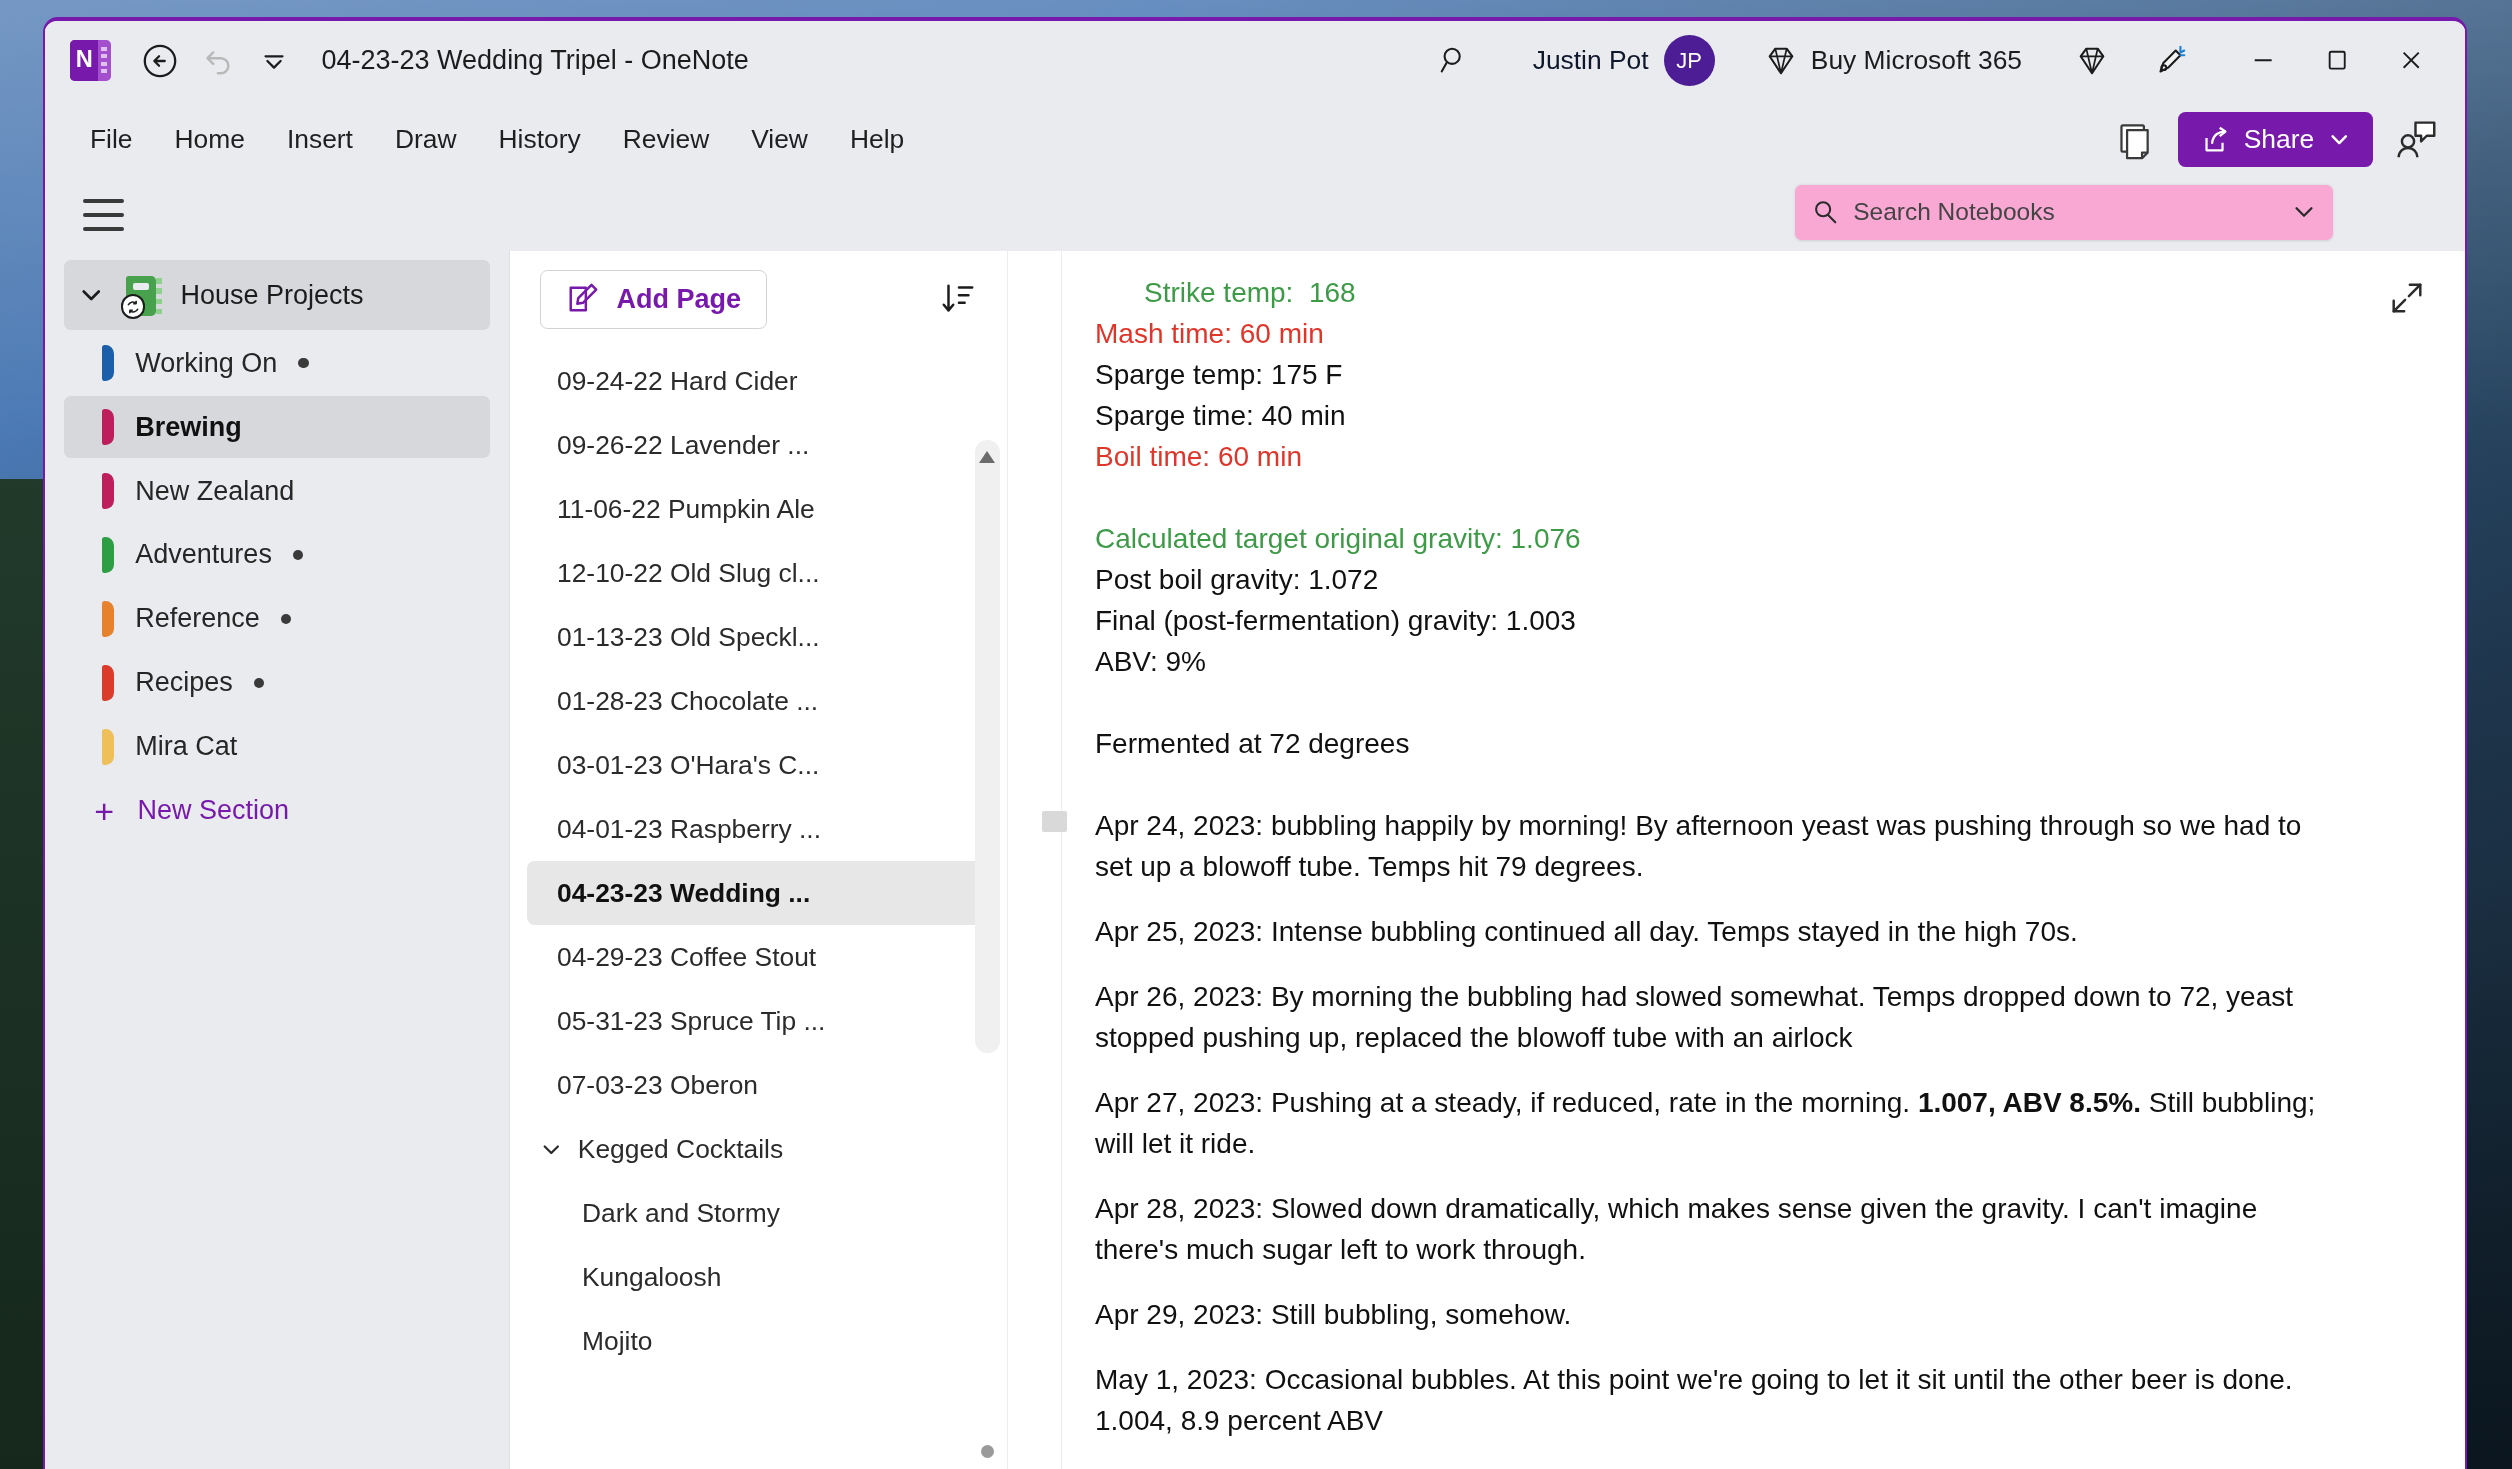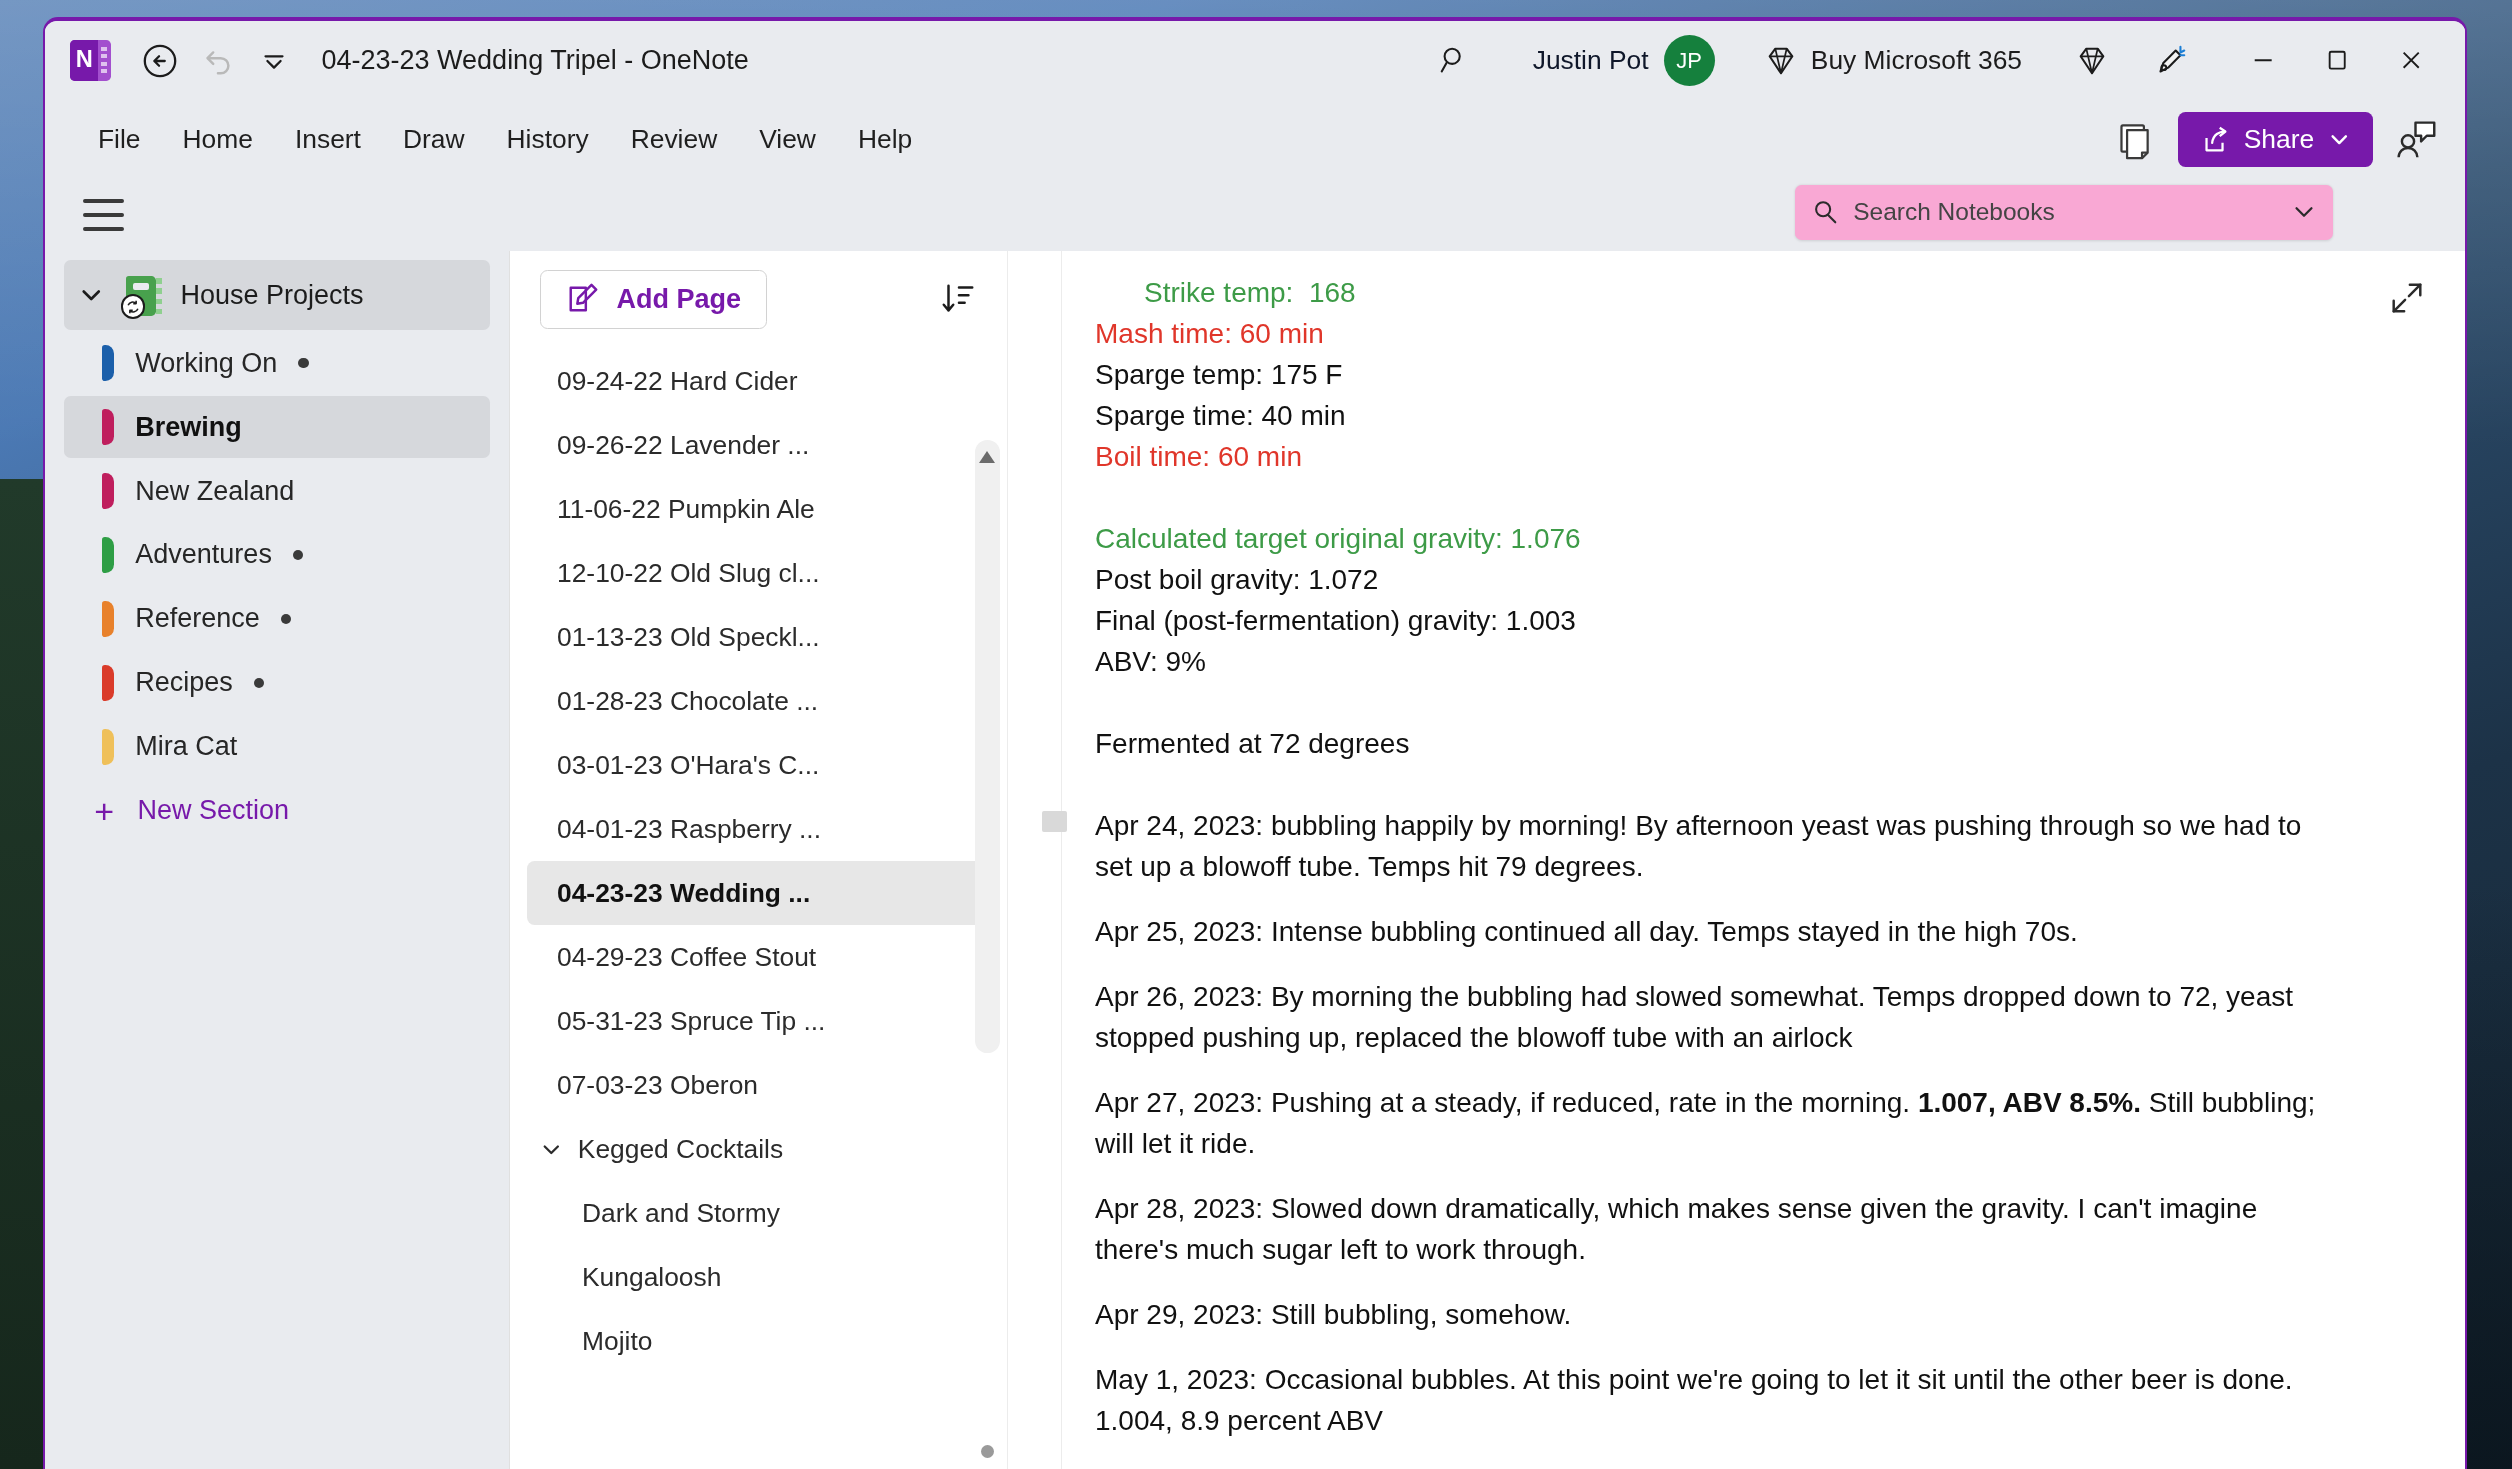--- a/index.html
+++ b/index.html
@@ -73,35 +73,35 @@
   }
   .tb-icon svg { display:block; }
   .doc-title {
     font-size: 27px; color: #1c1c1c; margin-left: 19px; white-space: nowrap;
     font-family: "Liberation Sans", sans-serif;
   }
   .tb-spacer { flex: 1 1 auto; }
   .user-name { font-size: 26.4px; color: #0f172a; margin-right: 15px; white-space: nowrap; }
   .avatar {
     width: 51px; height: 51px; border-radius: 50%;
-    background: #15803d; color: #fff; font-size: 22px;
+    background: #4c1d95; color: #fff; font-size: 22px;
     display: flex; align-items: center; justify-content: center;
     flex: 0 0 auto;
   }
   .buy-365 { display: flex; align-items: center; gap: 13.2px; margin-left: 49px; white-space: nowrap; }
   .buy-365 .label { font-size: 26.4px; color: #1c1c1c; }
   .win-btn {
     width: 74px; height: 58px; display: flex; align-items: center; justify-content: center;
     flex: 0 0 auto;
   }
 
   
   .ribbon {
     height: 79px; display: flex; align-items: center;
-    padding: 0 21px 0 32px; background: #e9ebef;
+    padding: 0 21px 0 24px; background: #e9ebef;
   }
   .menu-item {
     font-size: 26.4px; color: #1f1f1f; padding: 9.4px 21px; border-radius: 5.7px; white-space: nowrap;
   }
   .ribbon-spacer { flex: 1 1 auto; }
   .share-btn {
     display: flex; align-items: center; gap: 13.2px;
     background: #7719aa; color: #fff; border-radius: 7.5px;
     padding: 11.3px 21px; font-size: 26.4px; margin: 0 13.2px; white-space: nowrap;
   }

